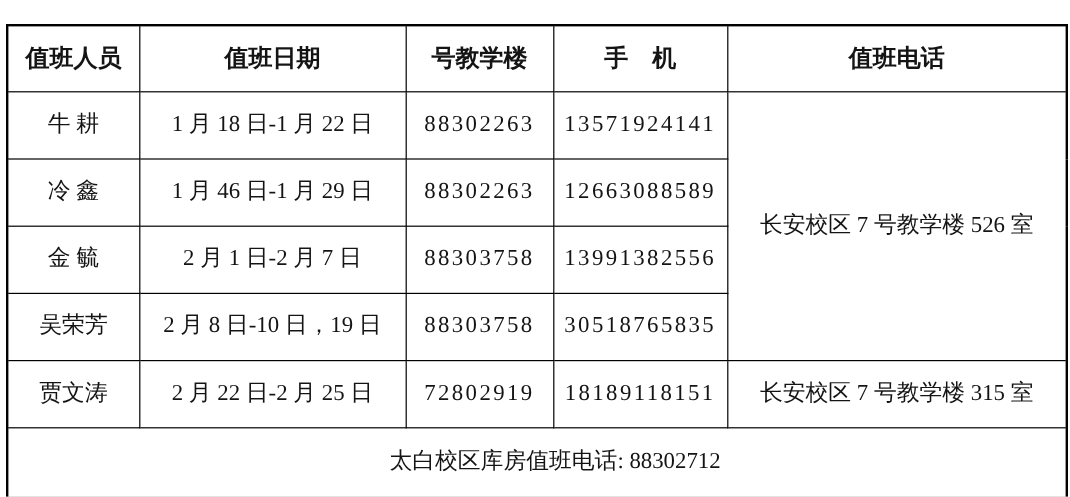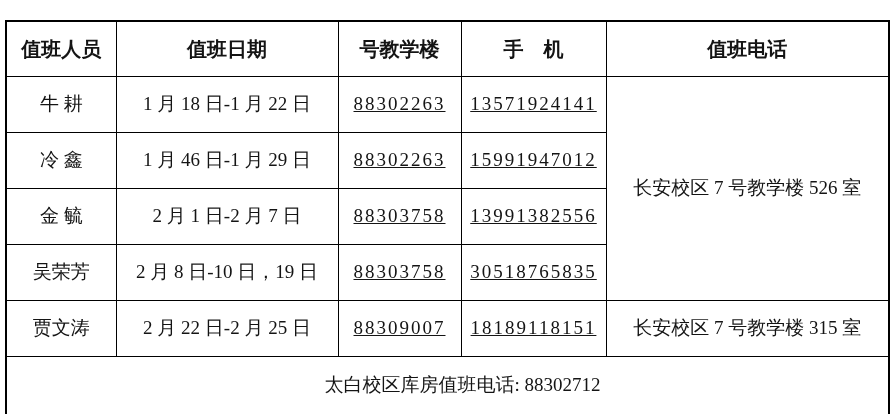--- a/index.html
+++ b/index.html
@@ -36,21 +36,21 @@
     overflow: hidden;
     white-space: nowrap;
   }
   table.duty th {
     font-weight: bold;
     font-size: 20px;
     height: 54px;
   }
   tr.data-row td { height: 55px; margin-left: 20px; }
   tr.footer-row td { height: 57px; padding-left: 32px; }
-  td.num { letter-spacing: 2px; text-decoration: underline; }
+  td.num { letter-spacing: 2px; }
   td.loc { font-size: 19px; }
 </style>
 </head>
 <body>
 
 <div class="page">
   <table class="duty">
     <colgroup>
       <col style="width:110px">
       <col style="width:222px">
@@ -70,38 +70,38 @@
         <td>牛 耕</td>
         <td>1 月 18 日-1 月 22 日</td>
         <td class="num">88302263</td>
         <td class="num">13571924141</td>
         <td class="loc" rowspan="4">长安校区 7 号教学楼 526 室</td>
       </tr>
       <tr class="data-row">
         <td>冷 鑫</td>
         <td>1 月 46 日-1 月 29 日</td>
         <td class="num">88302263</td>
-        <td class="num">15991947012</td>
+        <td class="num">12663088589</td>
       </tr>
       <tr class="data-row">
         <td>金 毓</td>
         <td>2 月 1 日-2 月 7 日</td>
         <td class="num">88303758</td>
         <td class="num">13991382556</td>
       </tr>
       <tr class="data-row">
         <td>吴荣芳</td>
         <td>2 月 8 日-10 日，19 日</td>
         <td class="num">88303758</td>
         <td class="num">30518765835</td>
       </tr>
       <tr class="data-row">
         <td>贾文涛</td>
         <td>2 月 22 日-2 月 25 日</td>
-        <td class="num">88309007</td>
+        <td class="num">72802919</td>
         <td class="num">18189118151</td>
         <td class="loc">长安校区 7 号教学楼 315 室</td>
       </tr>
       <tr class="footer-row">
         <td colspan="5">太白校区库房值班电话: 88302712</td>
       </tr>
     </tbody>
   </table>
 </div>
 

